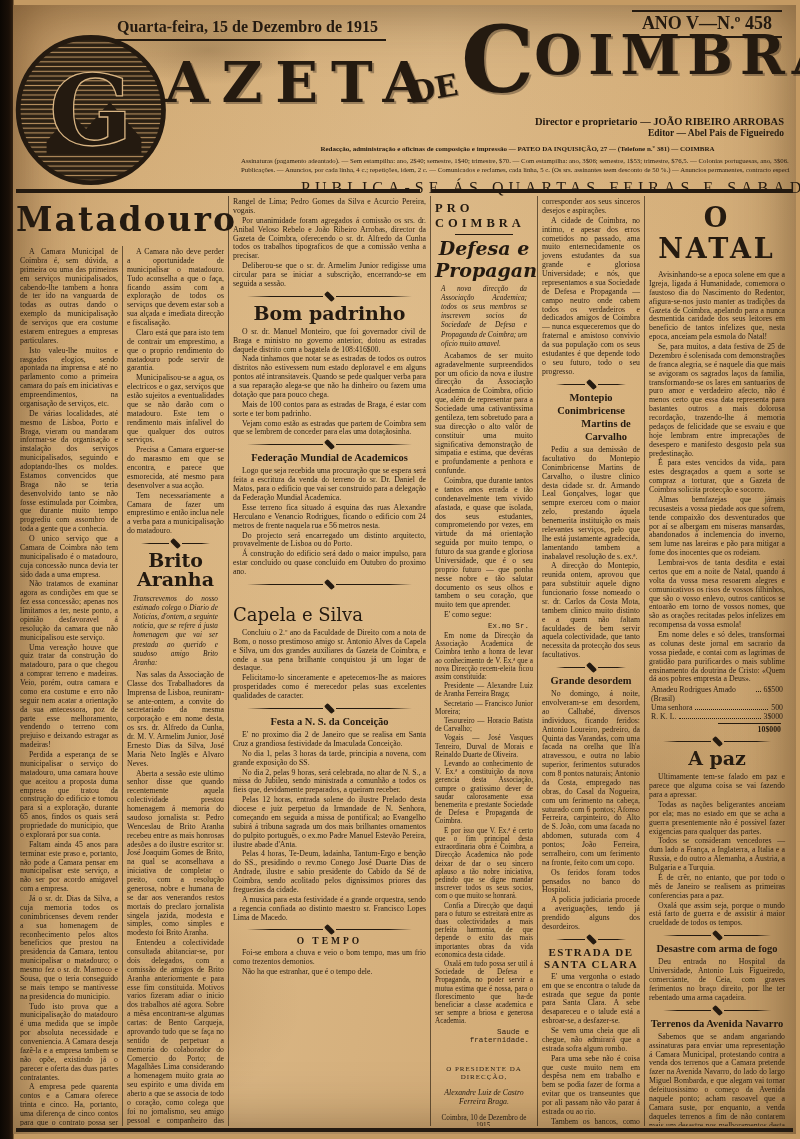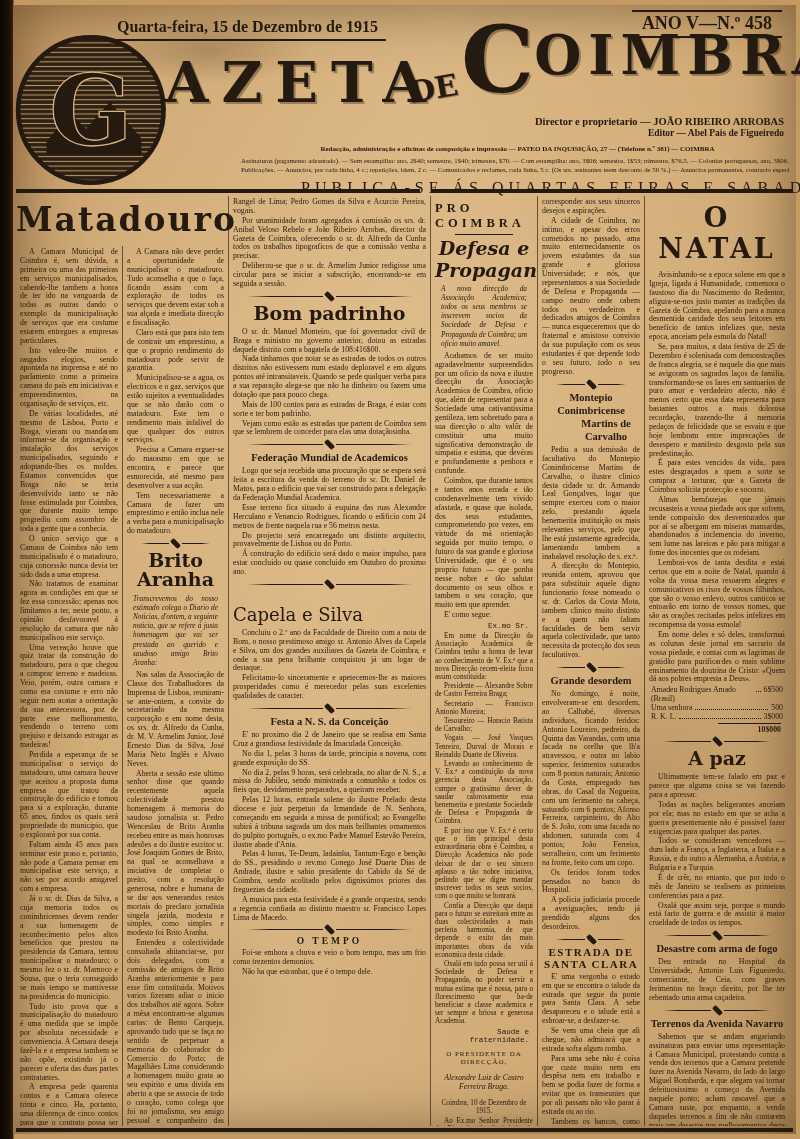--- a/index.html
+++ b/index.html
@@ -55,21 +55,21 @@
   .capsbig{font-weight:bold;font-size:11px;letter-spacing:1.5px;text-align:center;margin:4px 0 3px;}
   .kicker{font-weight:bold;font-size:12.5px;letter-spacing:4px;margin:3px 0 0;}
   .subrule{width:60%;height:1px;background:#241a10;margin:3px auto 2px;}
   .script{font-family:"DejaVu Serif",serif;font-style:italic;font-weight:bold;font-size:19px;text-align:center;margin:1px 0 3px;}
 
   .para{font-size:7.8px;line-height:1.14;text-align:justify;margin:0 0 1px;text-indent:9px;}
   .noind{text-indent:0;}
   .p-sm{font-size:7.2px;}
   .lede{font-style:italic;font-size:7.3px;line-height:1.25;text-align:justify;margin:2px 6px 4px;text-indent:0;}
   .right{text-align:right;font-size:7.6px;margin:2px 4px 2px 0;font-family:Liberation Mono, monospace;}
-  .sigcaps{text-align:center;font-size:7px;letter-spacing:1px;margin-top:6px;}
+  .sigcaps{text-align:center;font-size:7px;letter-spacing:1px;margin-top:21px;}
   .sigit{text-align:center;font-style:italic;font-size:7.8px;}
   .sigdate{text-align:center;font-size:7.2px;margin-bottom:2px;}
 
   .sep{display:flex;align-items:center;margin:5px 14px 4px;}
   .sep i{flex:1;height:1px;background:linear-gradient(90deg,rgba(0,0,0,0),#241a10 30%,#241a10);}
   .sep i:last-child{background:linear-gradient(270deg,rgba(0,0,0,0),#241a10 30%,#241a10);}
   .sep b{width:5px;height:5px;background:#241a10;transform:rotate(45deg) scaleX(2.1);margin:0 4px;border-radius:1px;}
 
   .don{display:flex;align-items:baseline;font-size:7.8px;margin:0 2px;}
   .don .dd{flex:1;border-bottom:1px dotted #241a10;margin:0 3px;min-width:5px;}
@@ -211,22 +211,22 @@
       <div class="col vr w-c4">
           <div class="kicker">PRO COIMBRA</div>
           <div class="subrule"></div>
           <h3 class="script">Defesa e Propaganda</h3>
           <p class="lede">A nova direcção da Associação Academica; todos os seus membros se inscrevem socios da Sociedade de Defesa e Propaganda de Coimbra; um oficio muito amavel.</p>
           <p class="para">Acabamos de ser muito agradavelmente surpreendidos por um oficio da nova e ilustre direcção da Associação Academica de Coimbra, oficio que, além de representar para a Sociedade uma cativantissima gentileza, tem sobretudo para a sua direcção o alto valôr de constituir uma muito significativa demonstração de simpatia e estima, que devéras e profundamente a penhora e confunde.</p>
           <p class="para">Coimbra, que durante tantos e tantos anos errada e tão condenavelmente tem vivido afastada, e quase que isolada, dos seus estudantes, comprometendo por vezes, em virtude da má orientação seguida por muito tempo, o futuro da sua grande e gloriosa Universidade, que é o seu proprio futuro — que ponha nesse nobre e tão salutar documento os seus olhos e tambem o seu coração, que muito tem que aprender.</p>
           <p class="para">E' como segue:</p>
           <p class="right">Ex.mo Sr.</p>
           <p class="para p-sm">Em nome da Direcção da Associação Academica de Coimbra tenho a honra de levar ao conhecimento de V. Ex.ª que a nova Direcção recem-eleita ficou assim constituida:</p>
-          <p class="para p-sm">Presidente — Alexandre Sobre de Castro Ferreira Braga;</p>
-          <p class="para p-sm">Secretario — Francisco Antonio Moreira;</p>
+          <p class="para p-sm">Presidente — Alexandre Luiz de Aranha Ferreira Braga;</p>
+          <p class="para p-sm">Secretario — Francisco Junior Moreira;</p>
           <p class="para p-sm">Tesoureiro — Horacio Batista de Carvalho;</p>
           <p class="para p-sm">Vogais — José Vasques Tenreiro, Durval de Morais e Reinaldo Duarte de Oliveira.</p>
           <p class="para p-sm">Levando ao conhecimento de V. Ex.ª a constituição da nova gerencia desta Associação, cumpre o gratissimo dever de saudar calorosamente essa benemerita e prestante Sociedade de Defesa e Propaganda de Coimbra.</p>
           <p class="para p-sm">E por isso que V. Ex.ª é certo que o fim principal desta extraordinaria obra é Coimbra, a Direcção Academica não pode deixar de dar o seu sincero aplauso a tão nobre iniciativa, pedindo que se digne mandar inscrever todos os seus socios, com o que muito se honrará.</p>
           <p class="para p-sm">Confia a Direcção que daqui para o futuro se estreitará entre as duas colectividades a mais perfeita harmonia, de que depende o exito das mais importantes obras da vida economica desta cidade.</p>
           <p class="para p-sm">Oxalá em tudo possa ser util á Sociedade de Defesa e Propaganda, no poder servir a mutua estima que é nossa, para o florescimento que ha-de beneficiar a classe academica e ser sempre a briosa e generosa Academia.</p>
           <p class="right">Saude e fraternidade.</p>
           <p class="sigcaps">O PRESIDENTE DA DIRECÇÃO,</p>
           <p class="sigit">Alexandre Luiz de Castro Ferreira Braga.</p>
           <p class="sigdate">Coimbra, 10 de Dezembro de 1915.</p>

